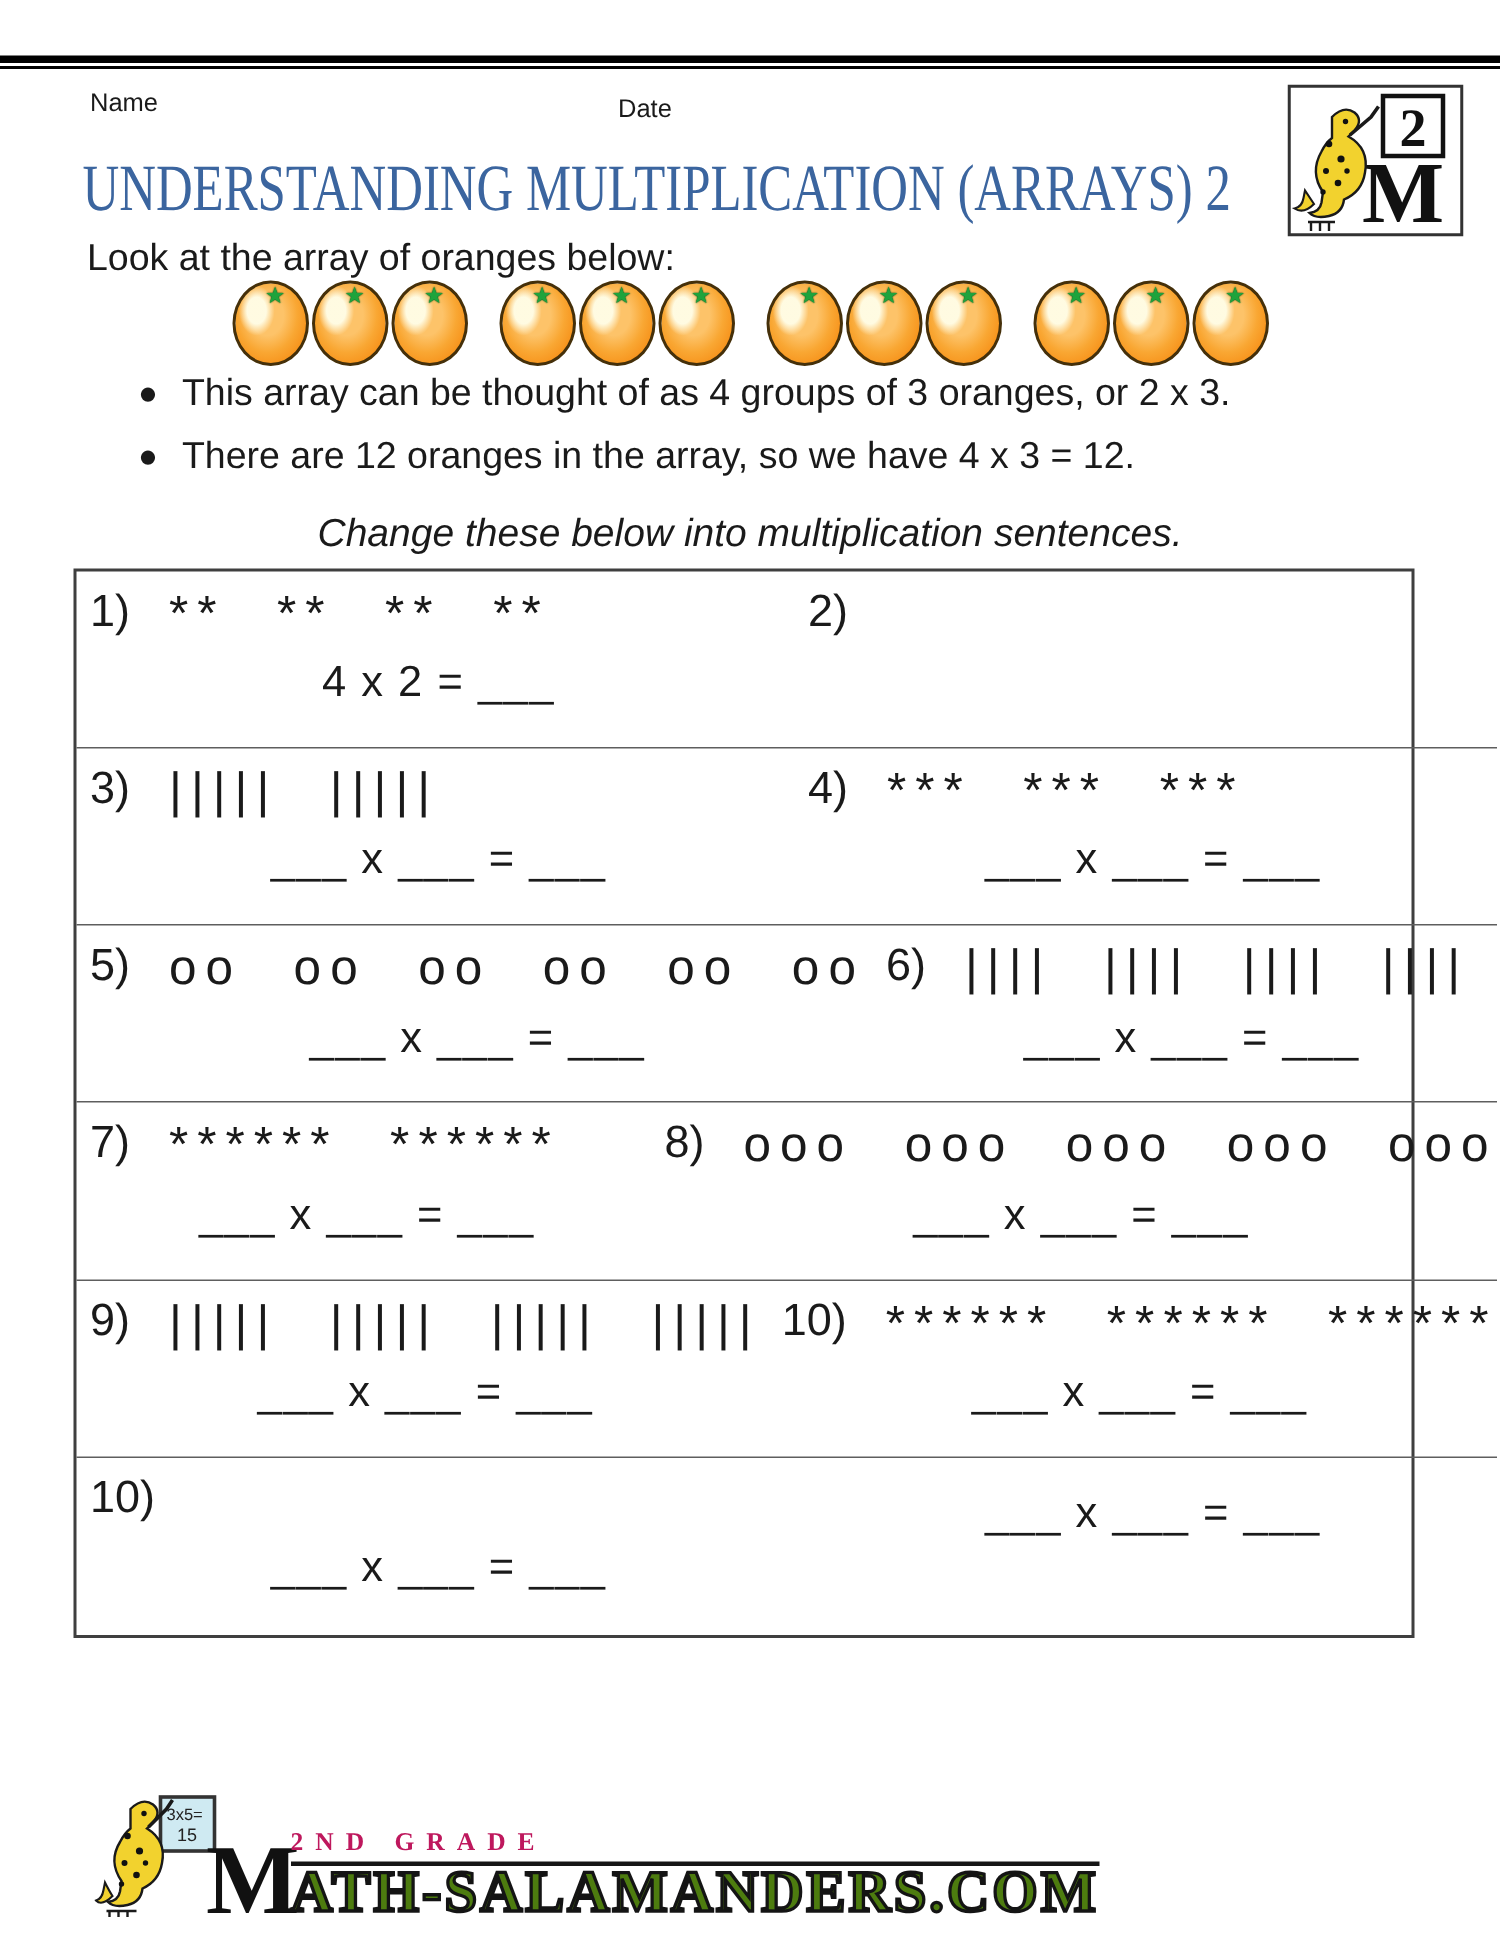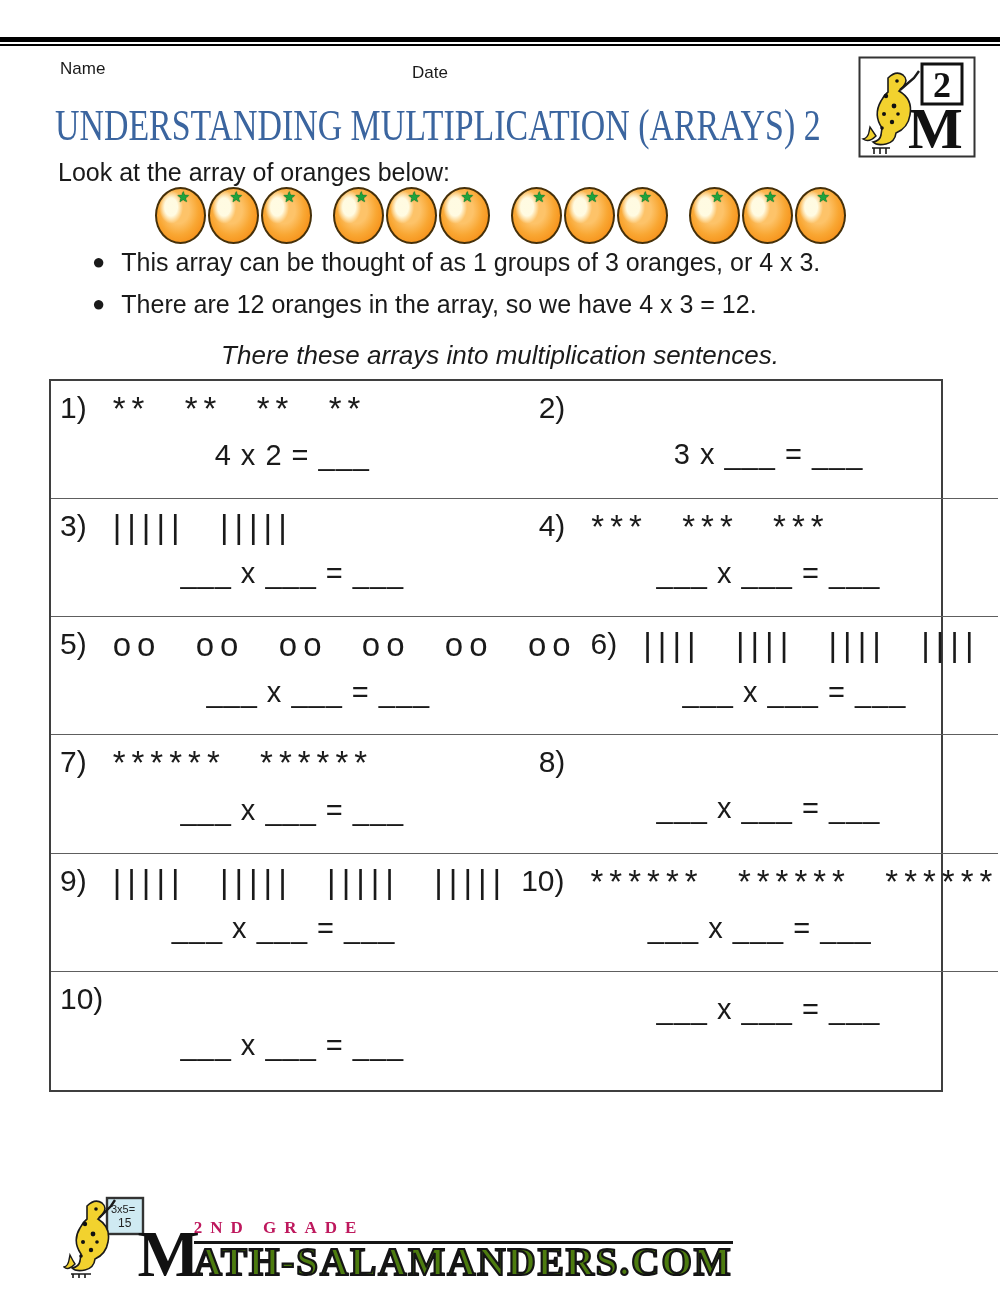--- a/index.html
+++ b/index.html
@@ -145,44 +145,43 @@
     <div class="orange-group">
       <span class="orange"></span>
         <span class="orange"></span>
         <span class="orange"></span>
     </div>
   </div>
 
   <div class="bullets">
     <div class="bullet-line">
       <span class="bullet-dot">●</span>
-      <span>This array can be thought of as 1 groups of 3 oranges, or 4 x 3.</span>
+      <span>This array can be thought of as 4 groups of 3 oranges, or 2 x 3.</span>
     </div>
     <div class="bullet-line">
       <span class="bullet-dot">●</span>
       <span>There are 12 oranges in the array, so we have 4 x 3 = 12.</span>
     </div>
   </div>
 
-  <div class="instruction">There these arrays into multiplication sentences.</div>
+  <div class="instruction">Change these below into multiplication sentences.</div>
 
   <div class="ptable">
     <div class="prow">
       <div class="pcell left">
         <div class="pline1">
             <span class="pnum">1)</span>
             <span class="psyms">**  **  **  **</span>
           </div>
         <div class="peq">4 x 2 = ___</div>
       </div>
       <div class="pcell right">
         <div class="pline1">
             <span class="pnum">2)</span>
           </div>
-        <div class="peq">3 x ___ = ___</div>
       </div>
     </div>
     <div class="prow">
       <div class="pcell left">
         <div class="pline1">
             <span class="pnum">3)</span>
             <span class="psyms">|||||  |||||</span>
           </div>
         <div class="peq">___ x ___ = ___</div>
       </div>
@@ -214,20 +213,21 @@
       <div class="pcell left">
         <div class="pline1">
             <span class="pnum">7)</span>
             <span class="psyms">******  ******</span>
           </div>
         <div class="peq">___ x ___ = ___</div>
       </div>
       <div class="pcell right">
         <div class="pline1">
             <span class="pnum">8)</span>
+            <span class="psyms">ooo  ooo  ooo  ooo  ooo</span>
           </div>
         <div class="peq">___ x ___ = ___</div>
       </div>
     </div>
     <div class="prow">
       <div class="pcell left">
         <div class="pline1">
             <span class="pnum">9)</span>
             <span class="psyms">|||||  |||||  |||||  |||||</span>
           </div>

